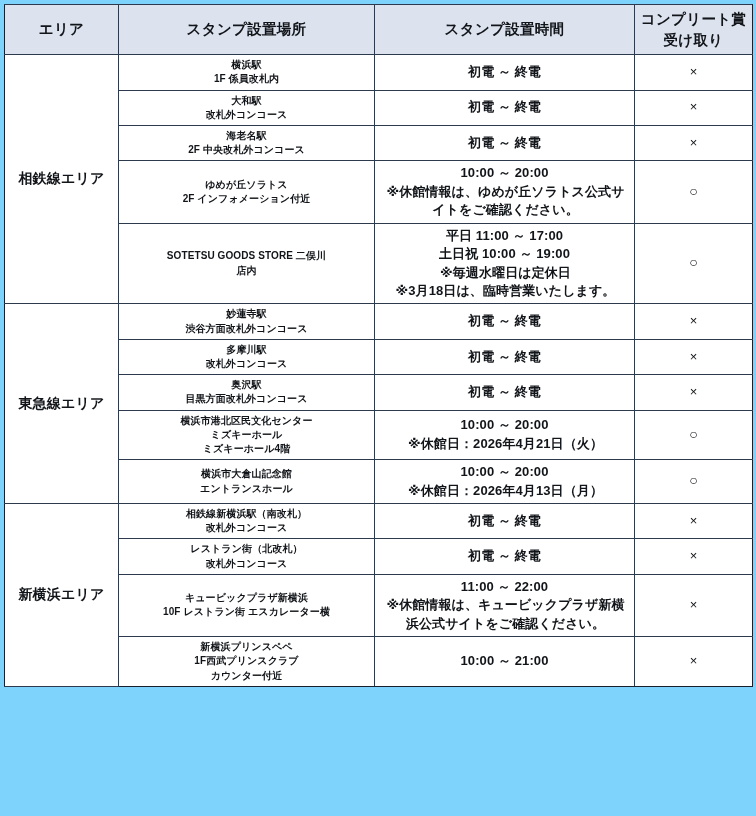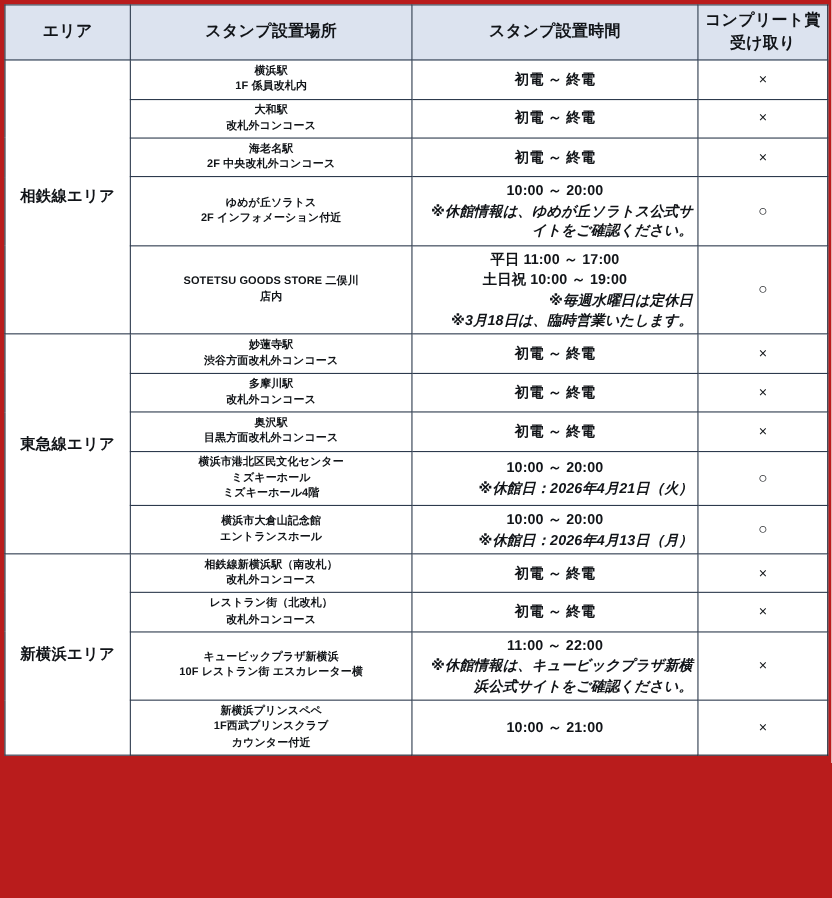--- a/index.html
+++ b/index.html
@@ -13,21 +13,21 @@
     height: 816px;
     font-family: "Liberation Sans", "DejaVu Sans", sans-serif;
     color: #1a1a1a;
     overflow: hidden;
   }
   .sheet {
     width: 756px;
     height: 816px;
     box-sizing: border-box;
     padding: 4px 4px 10px 4px;
-    background: #b91c1c;
+    background: #7dd3fc;
   }
   table.stamp-table {
     border-collapse: collapse;
     table-layout: fixed;
     width: 748px;
     background: #ffffff;
   }
   table.stamp-table col.c-area    { width: 114px; }
   table.stamp-table col.c-place   { width: 256px; }
   table.stamp-table col.c-time    { width: 260px; }
@@ -74,23 +74,22 @@
   }
   .mark-x {
     display: inline-block;
     font-size: 13px;
     font-weight: 400;
     line-height: 1;
   }
   .line { display: block; }
   .time-note {
     display: block;
-    text-align: right;
+    text-align: center;
     padding-left: 2px;
-    font-style: italic;
   }
   .time-main { display: block; }
   .sect-sep > td, .sect-sep > th { border-top: 1.6px solid #16202e; }
   tbody tr td:first-child { border-left: 1.6px solid #16202e; }
   tbody tr td:last-child  { border-right: 1.6px solid #16202e; }
   tbody tr:last-child td  { border-bottom: 1.6px solid #16202e; }
   thead th:first-child { border-left: 1.6px solid #16202e; }
   thead th:last-child  { border-right: 1.6px solid #16202e; }
   thead th { border-top: 1.6px solid #16202e; }
 </style>

